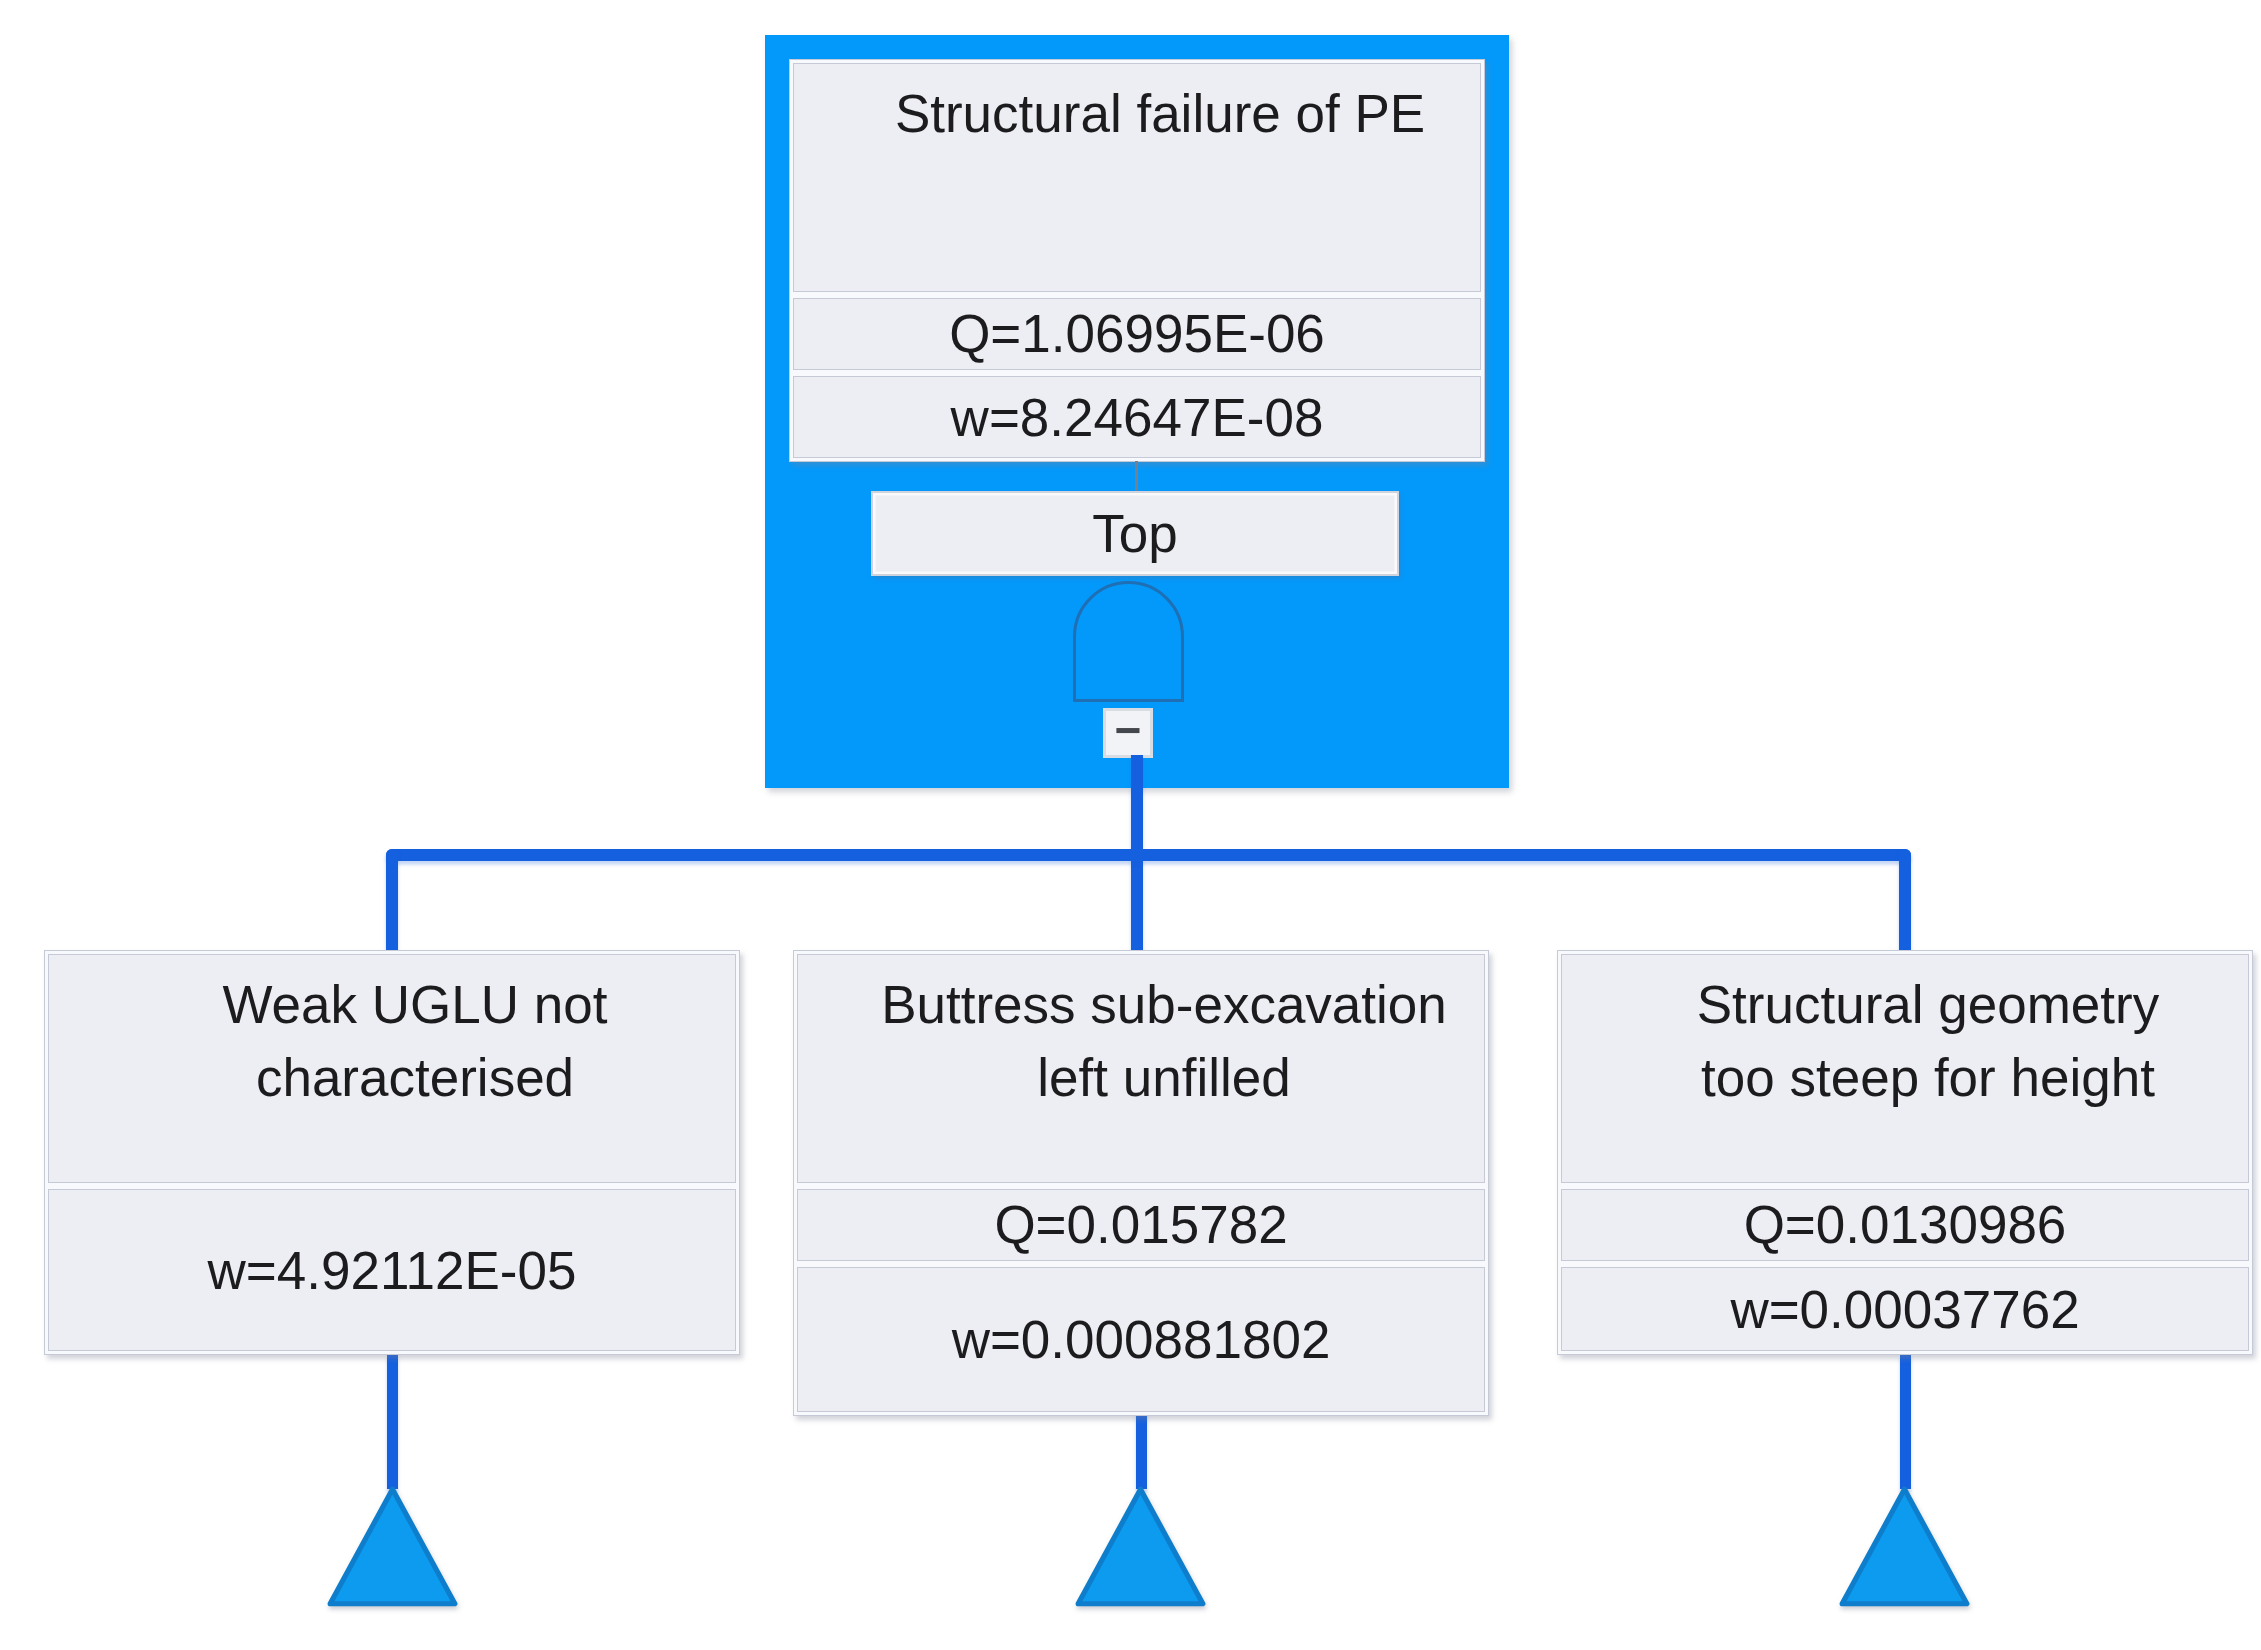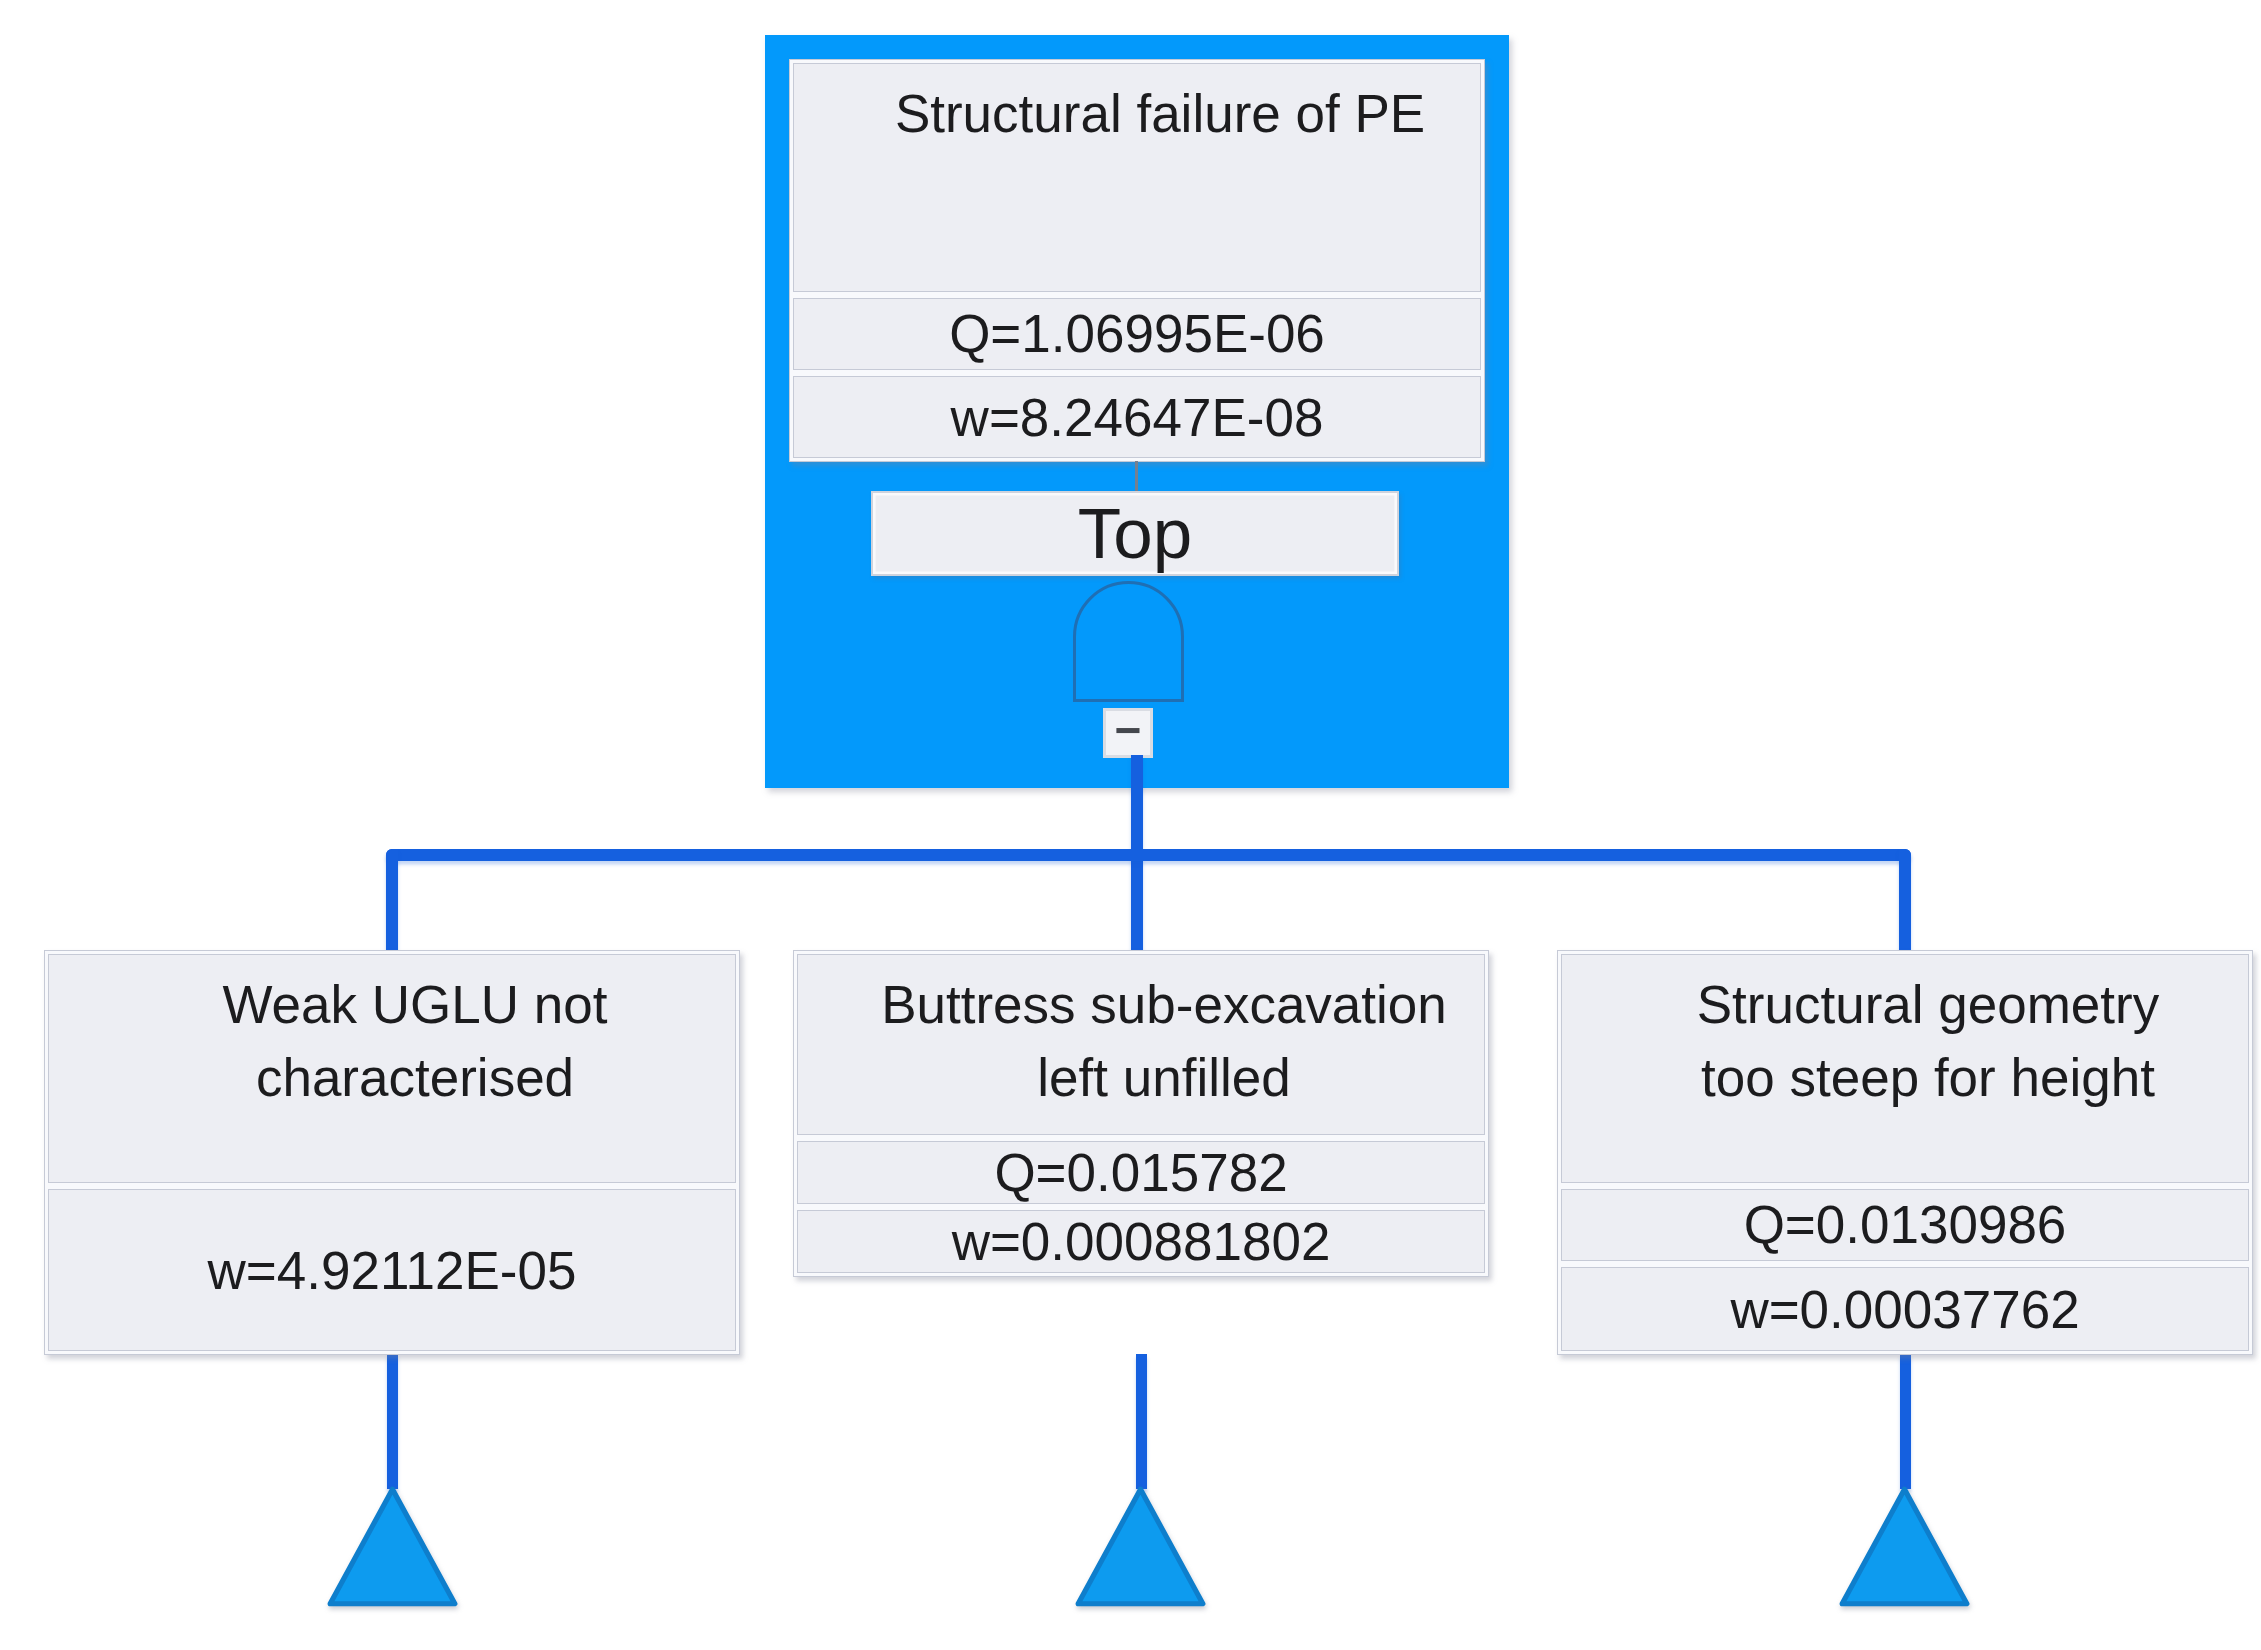--- a/index.html
+++ b/index.html
@@ -61,21 +61,21 @@
   .gate-stem{
     position:absolute;left:370px;top:426px;width:3.4px;height:32px;
     background:#75808F;
   }
   .gate-label-box{
     position:absolute;left:106px;top:456px;width:528px;height:85px;
     background:var(--panel_fill);
     border:2.6px solid #CFD3DD;
     box-shadow:1.7px 3.4px 4.3px rgba(90,110,150,0.35), inset 0 0 0 2.6px #FAFAFC;
     display:flex;align-items:center;justify-content:center;
-    font-size:71px;
+    font-size:53px;
   }
   .and-gate{
     position:absolute;left:308px;top:546px;width:111px;height:121px;
     border:3.4px solid var(--gate_outline);
     border-radius:56px 56px 0 0;
     background:transparent;
   }
   .collapse-box{
     position:absolute;left:338px;top:673px;width:50px;height:50px;
     background:#F2F3F7;
@@ -94,21 +94,21 @@
   }
   .conn-mid  {left:1131px;top:755px;width:12px;height:195px;}
   .conn-rail {left:386px; top:849px;width:1525px;height:12px;border-radius:6px;}
   .conn-left {left:386px; top:849px;width:12px;height:101px;border-radius:6px 0 0 0;}
   .conn-right{left:1899px;top:849px;width:12px;height:101px;border-radius:0 6px 0 0;}
   .drop-0{left:387px; top:1354px;width:11px;height:135px;}
   .drop-1{left:1136px;top:1354px;width:11px;height:135px;}
   .drop-2{left:1900px;top:1354px;width:11px;height:135px;}
   
   .child-0{left:44px;  top:950px;width:696px;height:405px;}
-  .child-1{left:793px; top:950px;width:696px;height:327px;}
+  .child-1{left:793px; top:950px;width:696px;height:466px;}
   .child-2{left:1557px;top:950px;width:696px;height:405px;}
   
   .triangle{
     position:absolute;top:1484px;width:135px;height:125px;
     filter:drop-shadow(1.7px 3.4px 2.6px rgba(125,130,148,0.40));
   }
   .tri-0{left:325px;}
   .tri-1{left:1073px;}
   .tri-2{left:1837px;}
   .triangle polygon{

